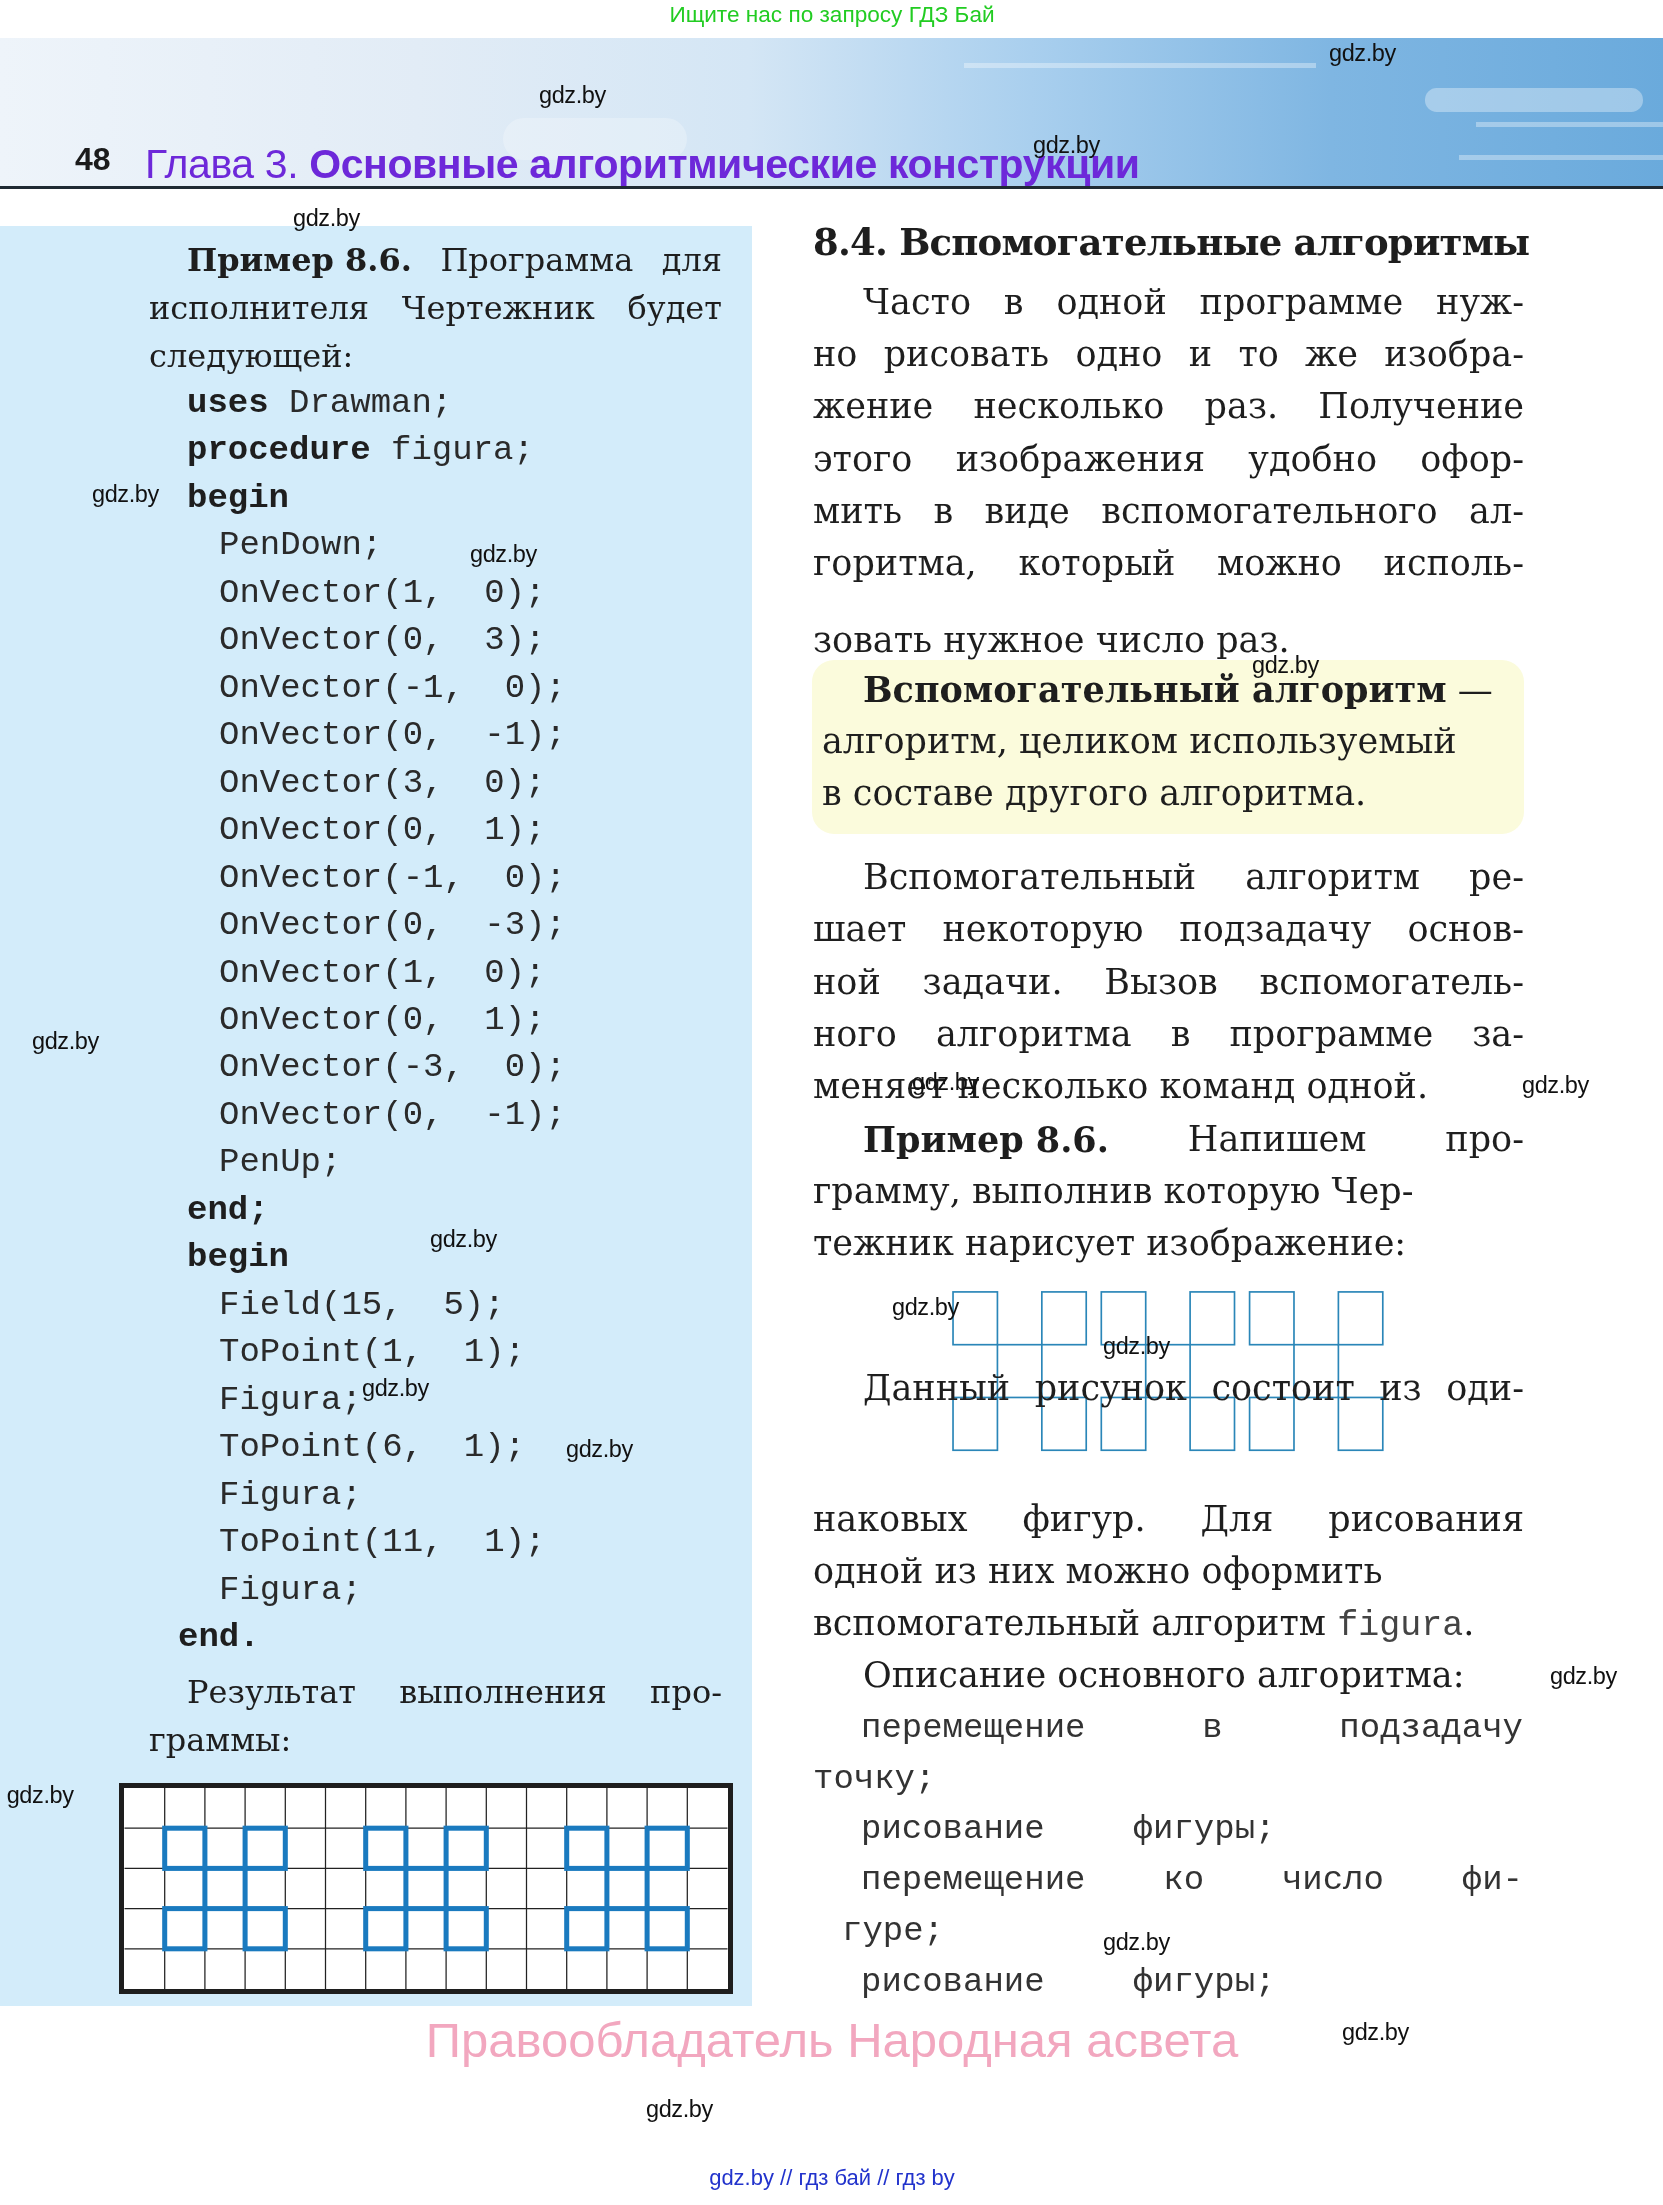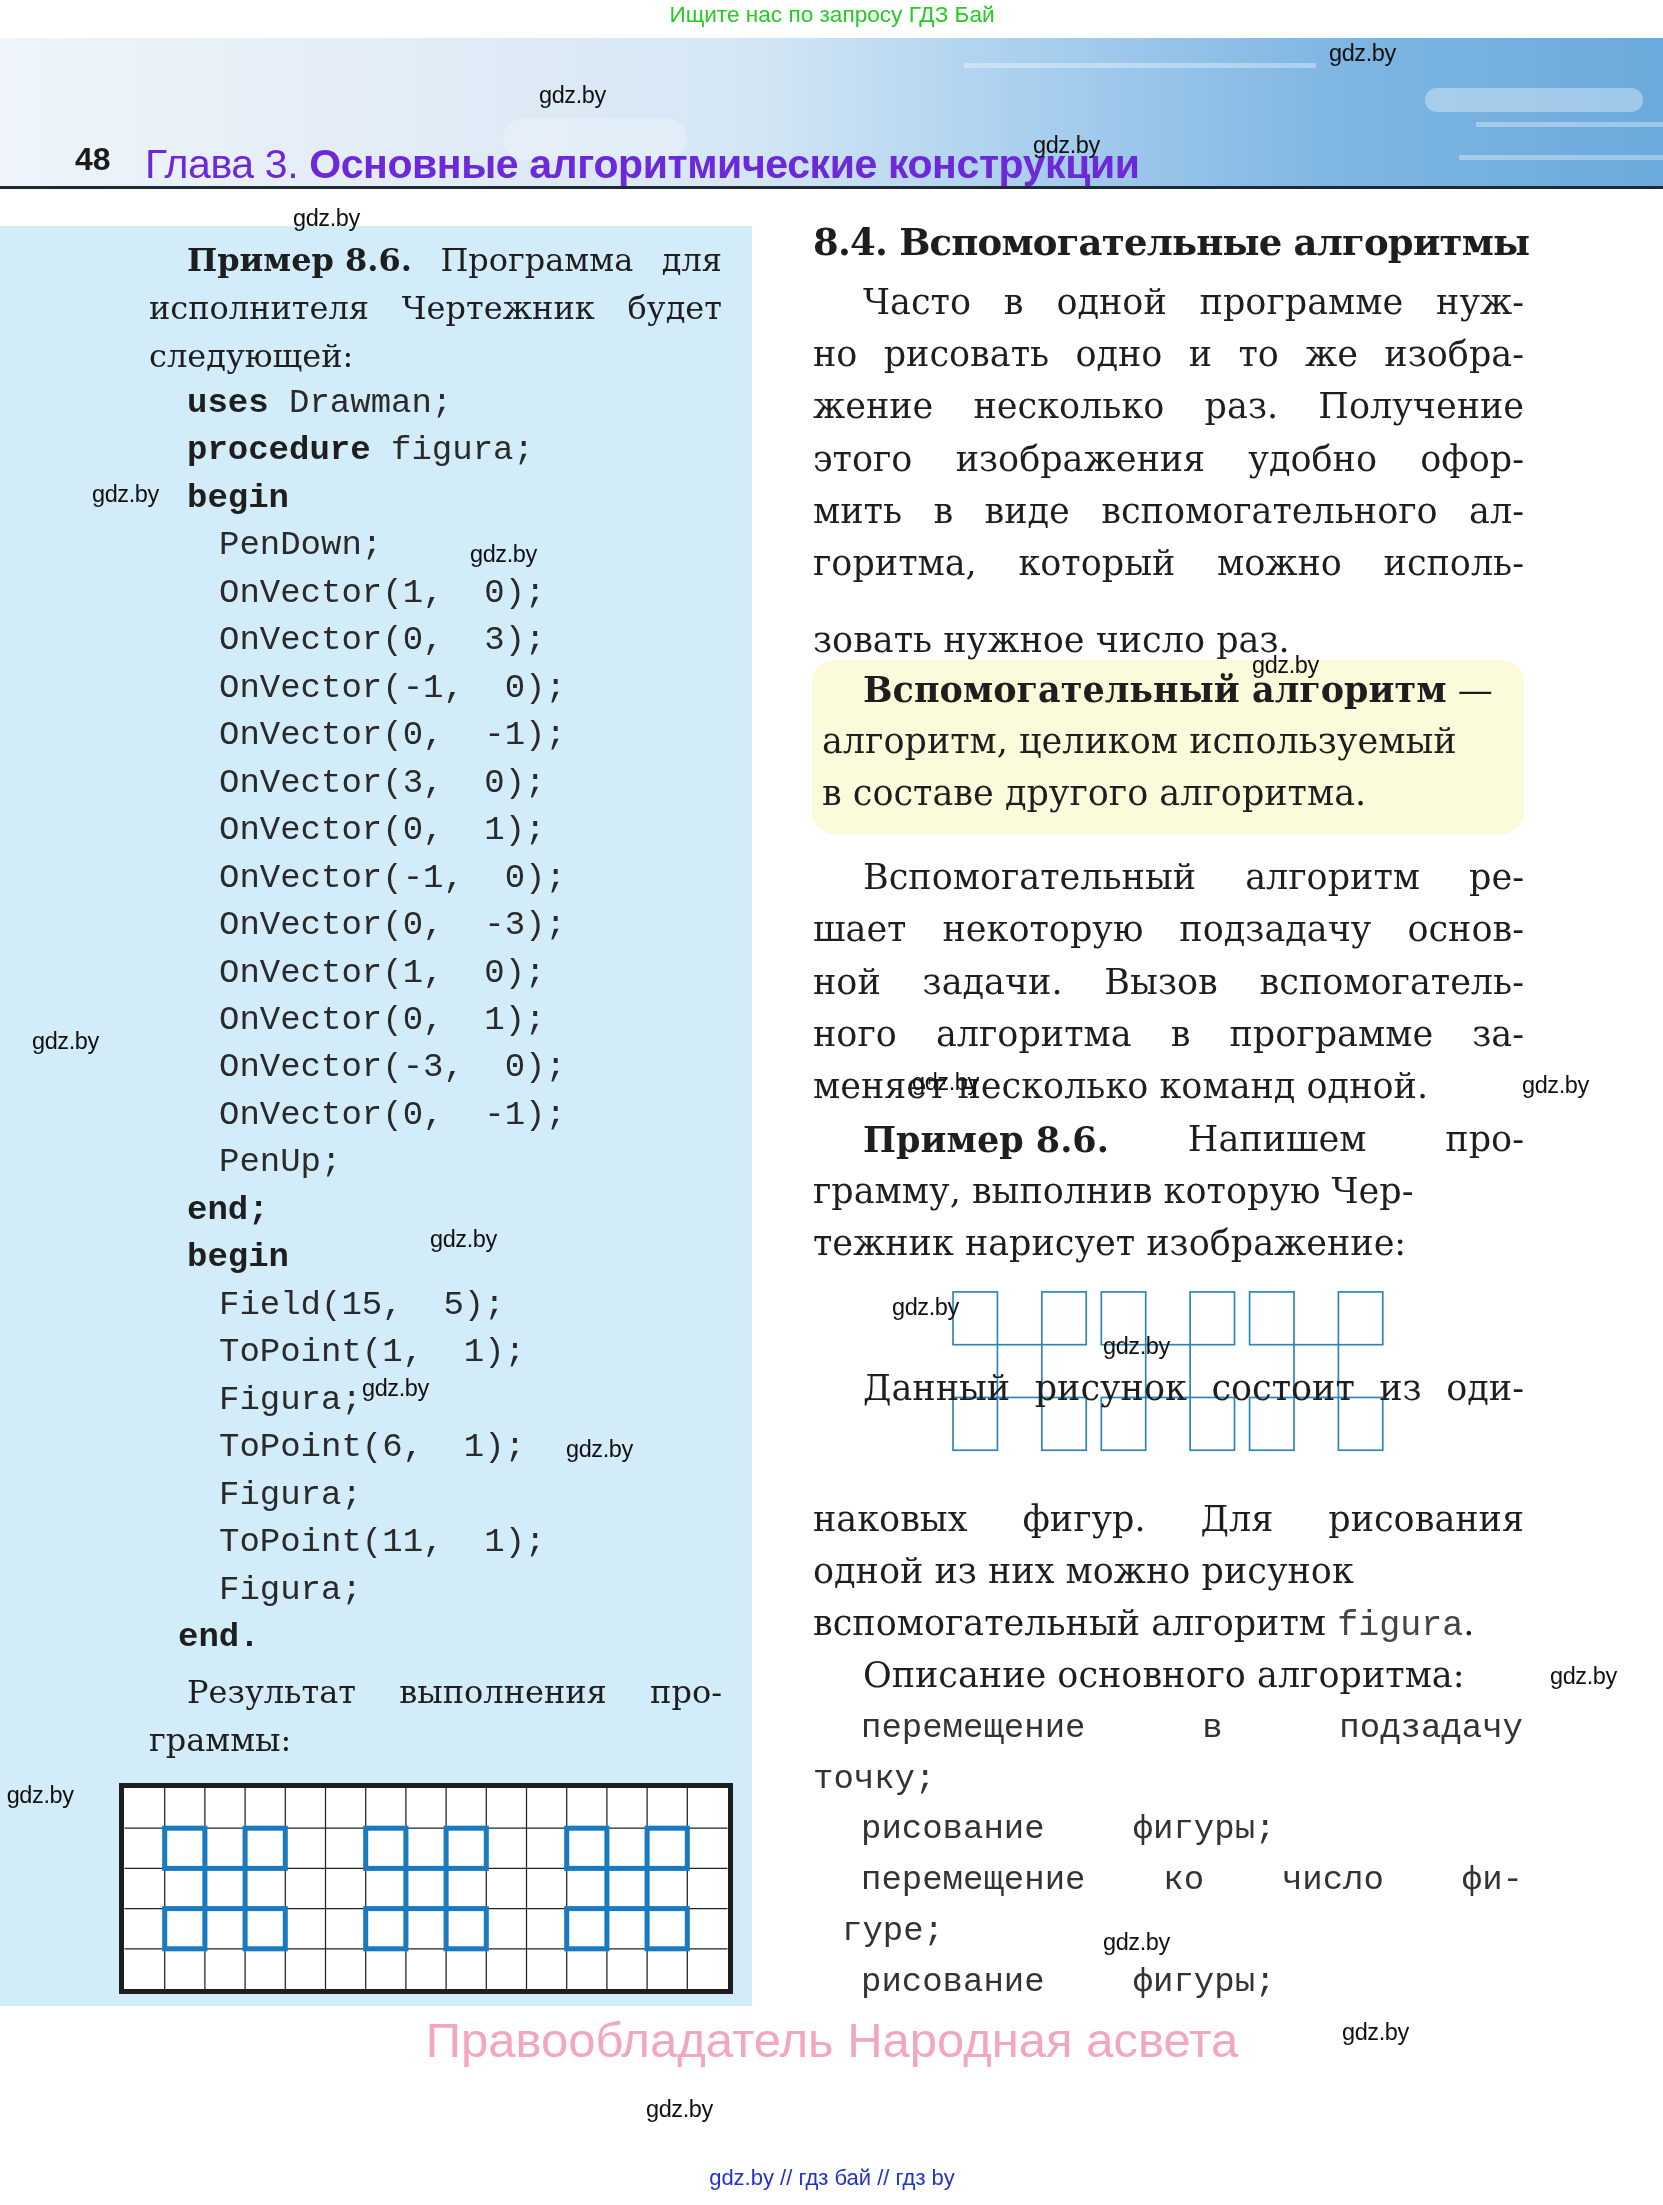--- a/index.html
+++ b/index.html
@@ -230,21 +230,21 @@
     <rect x="360" y="8" width="53" height="63" fill="none" stroke="#2a86b8" stroke-width="2"></rect>
     <rect x="466" y="8" width="53" height="63" fill="none" stroke="#2a86b8" stroke-width="2"></rect>
     <rect x="360" y="134" width="53" height="63" fill="none" stroke="#2a86b8" stroke-width="2"></rect>
     <rect x="466" y="134" width="53" height="63" fill="none" stroke="#2a86b8" stroke-width="2"></rect>
     <rect x="413" y="71" width="53" height="63" fill="none" stroke="#2a86b8" stroke-width="2"></rect>
   </svg>
 
 <div id="para3">
     <div class="rtext" style="top: 1368px; left: 863px; width: 661px; text-align: justify; text-align-last: justify; white-space: normal;">Данный рисунок состоит из оди-</div>
     <div class="rtext" style="top: 1499px; text-align: justify; text-align-last: justify; white-space: normal;">наковых фигур. Для рисования</div>
-    <div class="rtext" style="top: 1551px; text-align: justify; text-align-last: left; white-space: normal;">одной из них можно рисунок</div>
+    <div class="rtext" style="top: 1551px; text-align: justify; text-align-last: left; white-space: normal;">одной из них можно оформить</div>
   </div>
 <div class="rtext" style="top:1603px;">
   <span>вспомогательный алгоритм </span><span style="font-family:'Liberation Mono',monospace;color:#444;">figura</span><span>.</span>
 </div>
 <div class="rtext" style="left:863px;top:1655px;">Описание основного алгоритма:</div>
 <div id="desc-lines">
     <div class="rmono" style="top: 1709px; left: 861px; width: 662px; display: flex; justify-content: space-between;">
       <span>перемещение</span>
       <span>в</span>
       <span>подзадачу</span>

